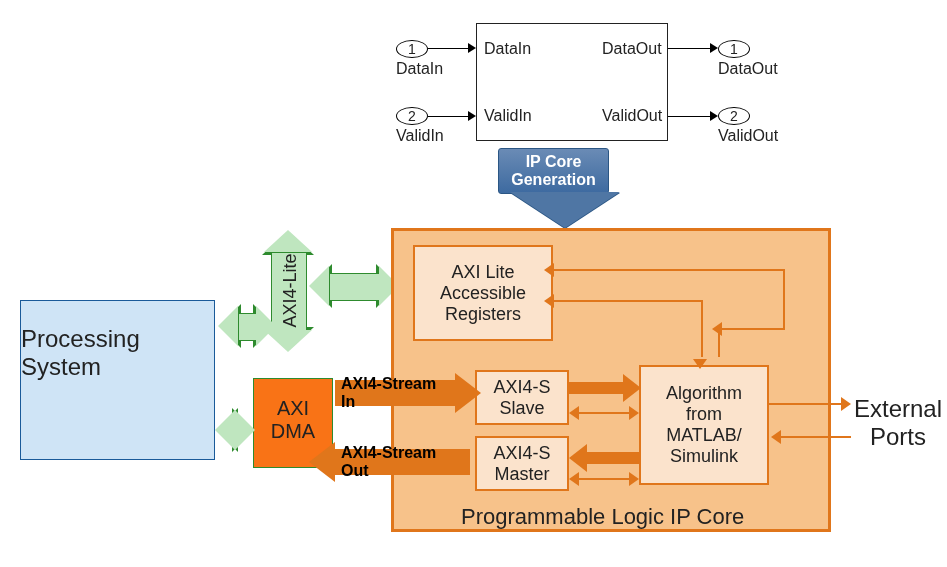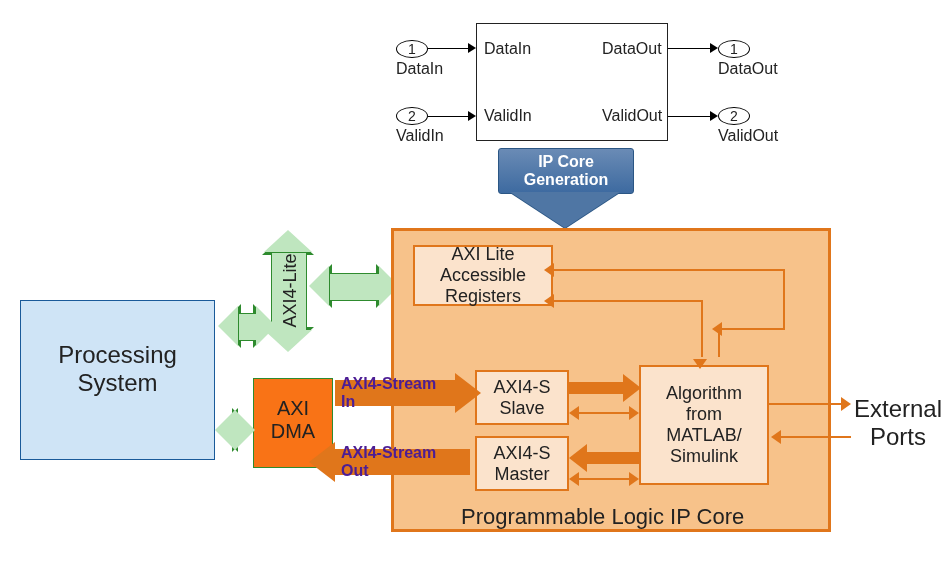--- a/index.html
+++ b/index.html
@@ -3,39 +3,39 @@
 <meta charset="utf-8">
 <style>
   body{margin:0;font-family:Arial,Helvetica,sans-serif;font-size:18px;color:#222;background:#fff}
   .stage{position:relative;width:947px;height:567px}
   .abs{position:absolute;box-sizing:border-box}
   .sim-block{border:1px solid #222;background:#fff}
   .sim-port-label{font-size:16px;color:#222}
   .sim-port{border:1px solid #000;border-radius:50%/50%;font-size:14px;display:flex;align-items:center;justify-content:center;background:#fff}
   .ip-arrow{background:linear-gradient(#6a8bb5,#3d6aa0);border:1px solid #2b5684;color:#fff;font-weight:bold;font-size:16px;text-align:center;padding:4px 10px;border-radius:3px}
   .big-arrow-down{width:0;height:0;border-left:55px solid transparent;border-right:55px solid transparent;border-top:36px solid #4f76a4;filter:drop-shadow(0 1px 0 #2b5684)}
-  .ps-box{border:1px solid #1a5a99;background:#cfe4f6;text-align:center;font-size:24px;padding-top:40px}
+  .ps-box{border:1px solid #1a5a99;background:#cfe4f6;font-size:24px;padding-top:24px}
   .dma-box{border:1px solid #2e8b2e;background:#f97316;text-align:center;font-size:20px;padding-top:18px}
   .ip-core{border:3px solid #e0761b;background:#f7c28a}
   .sub-box{border:2px solid #e0761b;background:#fbe3cc;text-align:center;font-size:18px;display:flex;flex-direction:column;align-items:center;justify-content:center}
   .algo-box{border:2px solid #e0761b;background:#fbe3cc;text-align:center;font-size:18px;display:flex;flex-direction:column;align-items:center;justify-content:center}
   
   .dh-green-v{background:#bfe6bf;border:1px solid #2e8b2e;position:absolute;width:34px}
   .tri-up{width:0;height:0;border-left:24px solid transparent;border-right:24px solid transparent;border-bottom:22px solid #bfe6bf;position:absolute}
   .tri-up::after{content:"";position:absolute;left:-26px;top:1px;width:0;height:0;border-left:26px solid transparent;border-right:26px solid transparent;border-bottom:24px solid #2e8b2e;z-index:-1}
   .tri-down{width:0;height:0;border-left:24px solid transparent;border-right:24px solid transparent;border-top:22px solid #bfe6bf;position:absolute}
   .tri-down::after{content:"";position:absolute;left:-26px;bottom:1px;width:0;height:0;border-left:26px solid transparent;border-right:26px solid transparent;border-top:24px solid #2e8b2e;z-index:-1}
   
   .dh-green-h{background:#bfe6bf;border:1px solid #2e8b2e;position:absolute;height:26px}
   .tri-left{width:0;height:0;border-top:20px solid transparent;border-bottom:20px solid transparent;border-right:20px solid #bfe6bf;position:absolute}
   .tri-left::after{content:"";position:absolute;top:-22px;left:1px;width:0;height:0;border-top:22px solid transparent;border-bottom:22px solid transparent;border-right:22px solid #2e8b2e;z-index:-1}
   .tri-right{width:0;height:0;border-top:20px solid transparent;border-bottom:20px solid transparent;border-left:20px solid #bfe6bf;position:absolute}
   .tri-right::after{content:"";position:absolute;top:-22px;right:1px;width:0;height:0;border-top:22px solid transparent;border-bottom:22px solid transparent;border-left:22px solid #2e8b2e;z-index:-1}
   
-  .or-body{background:#e0761b;position:absolute;color:#4c1d95;font-weight:bold;font-size:16px;display:flex;align-items:center;justify-content:center;padding:0 6px}
+  .or-body{background:#e0761b;position:absolute;color:#000000;font-weight:bold;font-size:16px;display:flex;align-items:center;justify-content:center;padding:0 6px}
   .or-tri-r{width:0;height:0;border-top:20px solid transparent;border-bottom:20px solid transparent;border-left:26px solid #e0761b;position:absolute}
   .or-tri-l{width:0;height:0;border-top:20px solid transparent;border-bottom:20px solid transparent;border-right:26px solid #e0761b;position:absolute}
   .thin-line-h{position:absolute;height:2px;background:#e0761b}
   .thin-line-v{position:absolute;width:2px;background:#e0761b}
   .thin-tri-r{width:0;height:0;border-top:7px solid transparent;border-bottom:7px solid transparent;border-left:10px solid #e0761b;position:absolute}
   .thin-tri-l{width:0;height:0;border-top:7px solid transparent;border-bottom:7px solid transparent;border-right:10px solid #e0761b;position:absolute}
   .thick-or{background:#e0761b;position:absolute;height:12px}
   .thick-tri-r{width:0;height:0;border-top:14px solid transparent;border-bottom:14px solid transparent;border-left:18px solid #e0761b;position:absolute}
   .thick-tri-l{width:0;height:0;border-top:14px solid transparent;border-bottom:14px solid transparent;border-right:18px solid #e0761b;position:absolute}
   .rot{transform:rotate(-90deg);transform-origin:center;white-space:nowrap;font-size:18px}
@@ -68,21 +68,21 @@
   <div class="abs black-tri-r" style="left:710px;top:43px"></div>
   <div class="abs sim-port" style="left:718px;top:40px;width:32px;height:18px">1</div>
   <div class="abs sim-port-label" style="left:718px;top:60px">DataOut</div>
 
   <div class="abs sim-port-label" style="left:602px;top:107px">ValidOut</div>
   <div class="abs black-line" style="left:668px;top:116px;width:42px;height:1px"></div>
   <div class="abs black-tri-r" style="left:710px;top:111px"></div>
   <div class="abs sim-port" style="left:718px;top:107px;width:32px;height:18px">2</div>
   <div class="abs sim-port-label" style="left:718px;top:127px">ValidOut</div>
 
-  <div class="abs ip-arrow" style="left:498px;top:148px;width:136px">
+  <div class="abs ip-arrow" style="left:498px;top:148px;width:111px">
     <div>IP Core</div>
     <div>Generation</div>
   </div>
   <div class="abs big-arrow-down" style="left:510px;top:192px"></div>
 
   <div class="abs ps-box" style="left:20px;top:300px;width:195px;height:160px">
     <div>Processing</div>
     <div>System</div>
   </div>
 
@@ -104,21 +104,21 @@
     <div>DMA</div>
   </div>
 
   <div class="tri-left" style="left:215px;top:410px"></div>
   <div class="dh-green-h" style="left:235px;top:417px;width:1px"></div>
   <div class="tri-right" style="left:235px;top:410px"></div>
 
   <div class="abs ip-core" style="left:391px;top:228px;width:440px;height:304px"></div>
   <div class="abs ip-core-title" style="left:461px;top:504px">Programmable Logic IP Core</div>
 
-  <div class="abs sub-box" style="left:413px;top:245px;width:140px;height:61px">
+  <div class="abs sub-box" style="left:413px;top:245px;width:140px;height:96px">
     <div>AXI Lite</div>
     <div>Accessible</div>
     <div>Registers</div>
   </div>
 
   <div class="abs sub-box" style="left:475px;top:370px;width:94px;height:55px">
     <div>AXI4-S</div>
     <div>Slave</div>
   </div>
 

